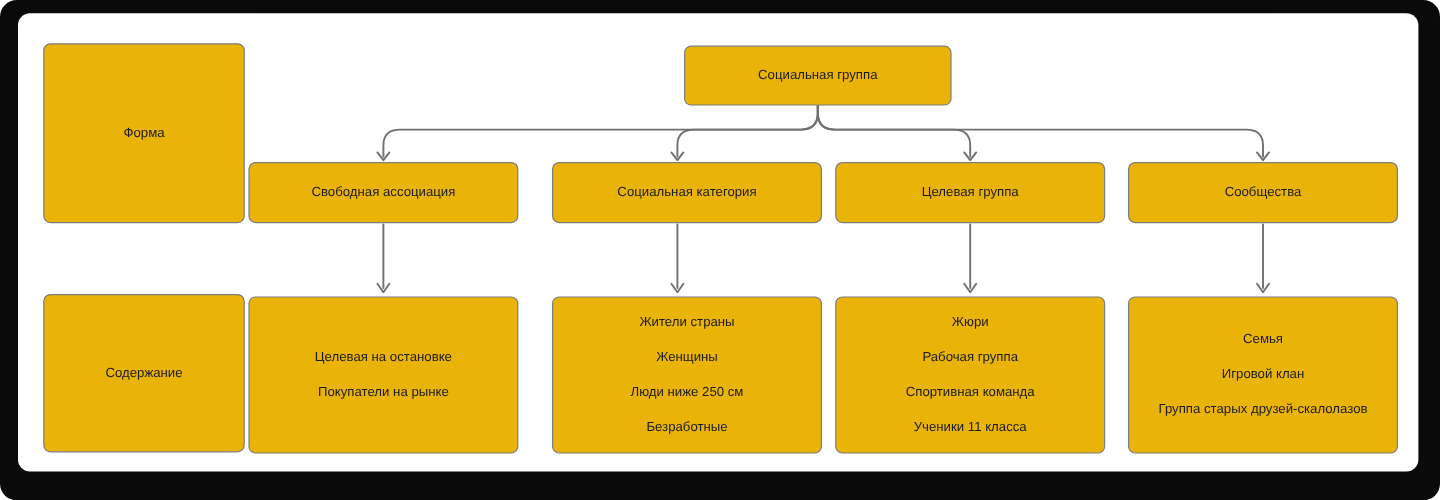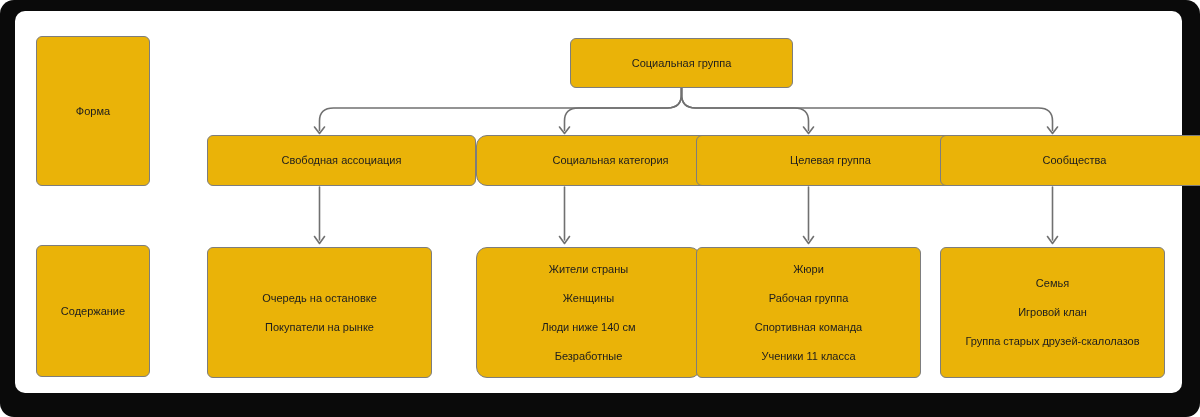--- a/index.html
+++ b/index.html
@@ -36,27 +36,27 @@
     display: flex;
     flex-direction: column;
     align-items: center;
     justify-content: center;
     text-align: center;
     color: #1c1c1e;
     font-size: 11px;
     line-height: 1.35;
   }
   .root-box   { left: 570px; top: 38px;  width: 223px; height: 50px; }
-  .label-box  { left: 36px;  width: 114px; align-items: center; }
+  .label-box  { left: 36px;  width: 168px; align-items: center; }
   .label-form    { top: 36px;  height: 150px; }
   .label-content { top: 245px; height: 132px; }
-  .form-row    { top: 135px; height: 51px;  width: 269px; }
+  .form-row    { top: 135px; height: 51px;  width: 225px; }
   .content-row { top: 247px; height: 131px; width: 225px; padding: 6px 10px; line-height: 29px; }
   .c1 { left: 207px; }
-  .c2 { left: 476px; border-radius: 11px; }
+  .c2 { left: 460px; }
   .c3 { left: 696px; }
   .c4 { left: 940px; }
   .content-row span { display: block; }
 </style>
 </head>
 <body>
 
 <div class="frame"></div>
 <div class="panel"></div>
 
@@ -101,27 +101,27 @@
   <span>Социальная категория</span>
 </div>
 <div class="box form-row c3">
   <span>Целевая группа</span>
 </div>
 <div class="box form-row c4">
   <span>Сообщества</span>
 </div>
 
 <div class="box content-row c1">
-  <span>Очередь на остановке</span>
+  <span>Целевая на остановке</span>
   <span>Покупатели на рынке</span>
 </div>
 <div class="box content-row c2">
   <span>Жители страны</span>
   <span>Женщины</span>
-  <span>Люди ниже 140 см</span>
+  <span>Люди ниже 250 см</span>
   <span>Безработные</span>
 </div>
 <div class="box content-row c3">
   <span>Жюри</span>
   <span>Рабочая группа</span>
   <span>Спортивная команда</span>
   <span>Ученики 11 класса</span>
 </div>
 <div class="box content-row c4">
   <span>Семья</span>

